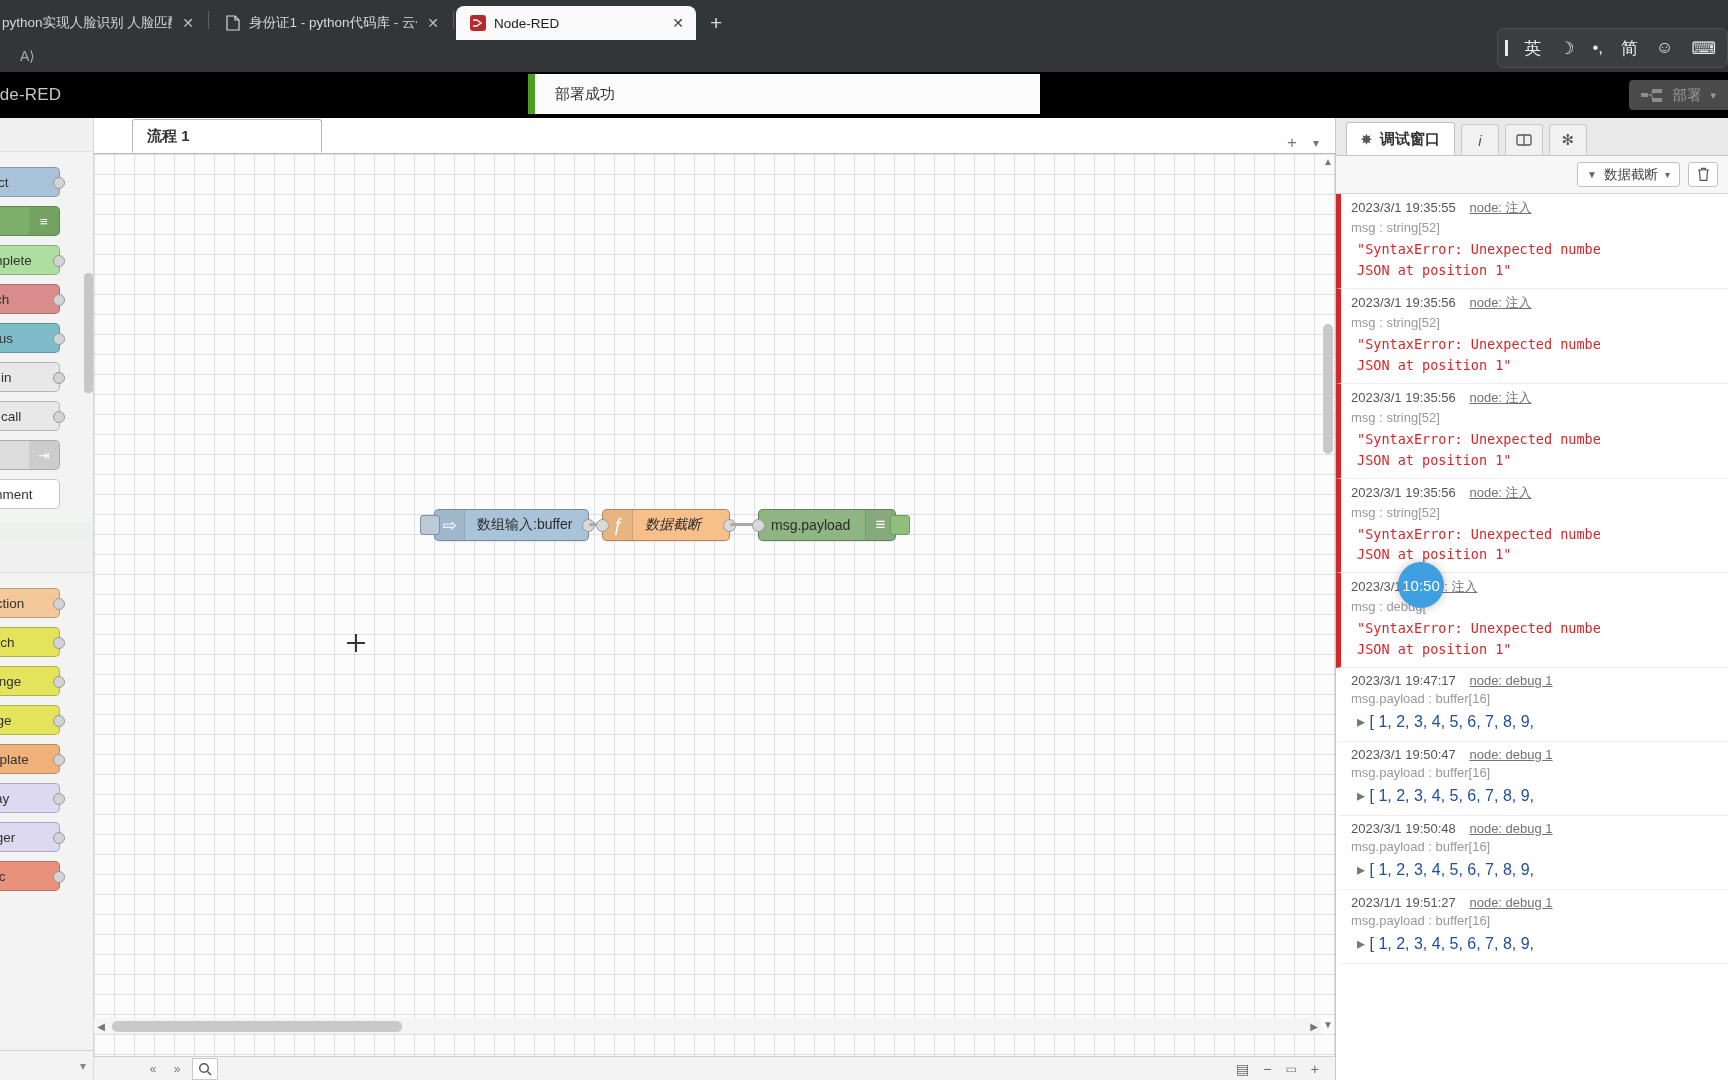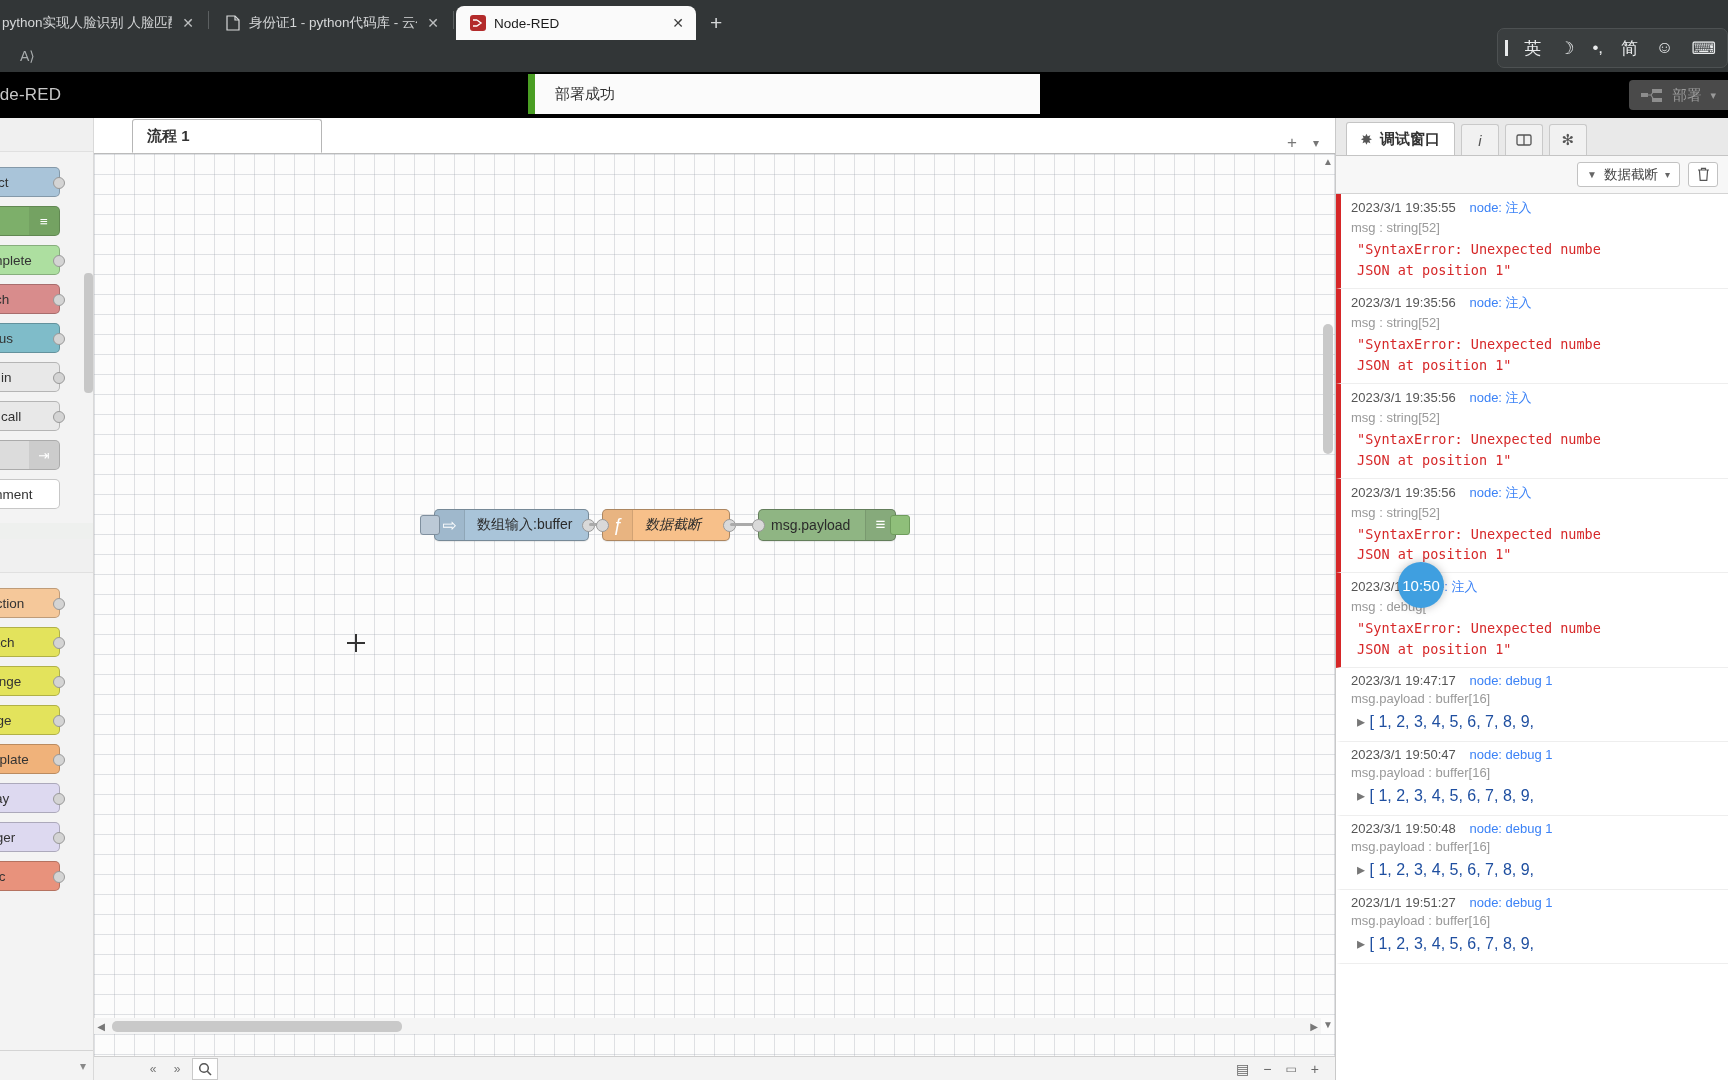--- a/index.html
+++ b/index.html
@@ -219,21 +219,21 @@
   #trash-btn {
     height: 25px; width: 30px; background: #fff; border: 1px solid #c2c2c2; border-radius: 3px;
     display: flex; align-items: center; justify-content: center; font-size: 14px; color: #555;
   }
   #dbg-list { flex: 1; overflow: hidden; background: #fff; position: relative; }
   .dbg-msg { border-bottom: 1px solid #eee; padding: 5px 8px 7px 10px; position: relative; }
   .dbg-msg.err { border-left: 5px solid #d62728; background: #fff; }
   .dbg-msg.ok  { border-left: 5px solid transparent; }
   .dbg-head { font-size: 13px; color: #555; margin-bottom: 3px; }
   .dbg-head .tstamp { color: #555; }
-  .dbg-head .nodename { margin-left: 10px; color: #3b82f6; }
+  .dbg-head .nodename { margin-left: 10px; color: #737373; text-decoration: underline; }
   .dbg-topic { font-size: 13px; color: #999; margin-bottom: 4px; }
   .dbg-body-err {
     font-family: "DejaVu Sans Mono", monospace; font-size: 13.5px;
     color: #d62728; line-height: 1.55; padding-left: 6px; white-space: pre;
   }
   .dbg-body-buf {
     font-family: Liberation Sans, sans-serif; font-size: 16px;
     color: #1f4fa0; line-height: 1.5; padding-left: 6px; white-space: nowrap;
   }
   .dbg-body-buf .pk { color: #777; }

